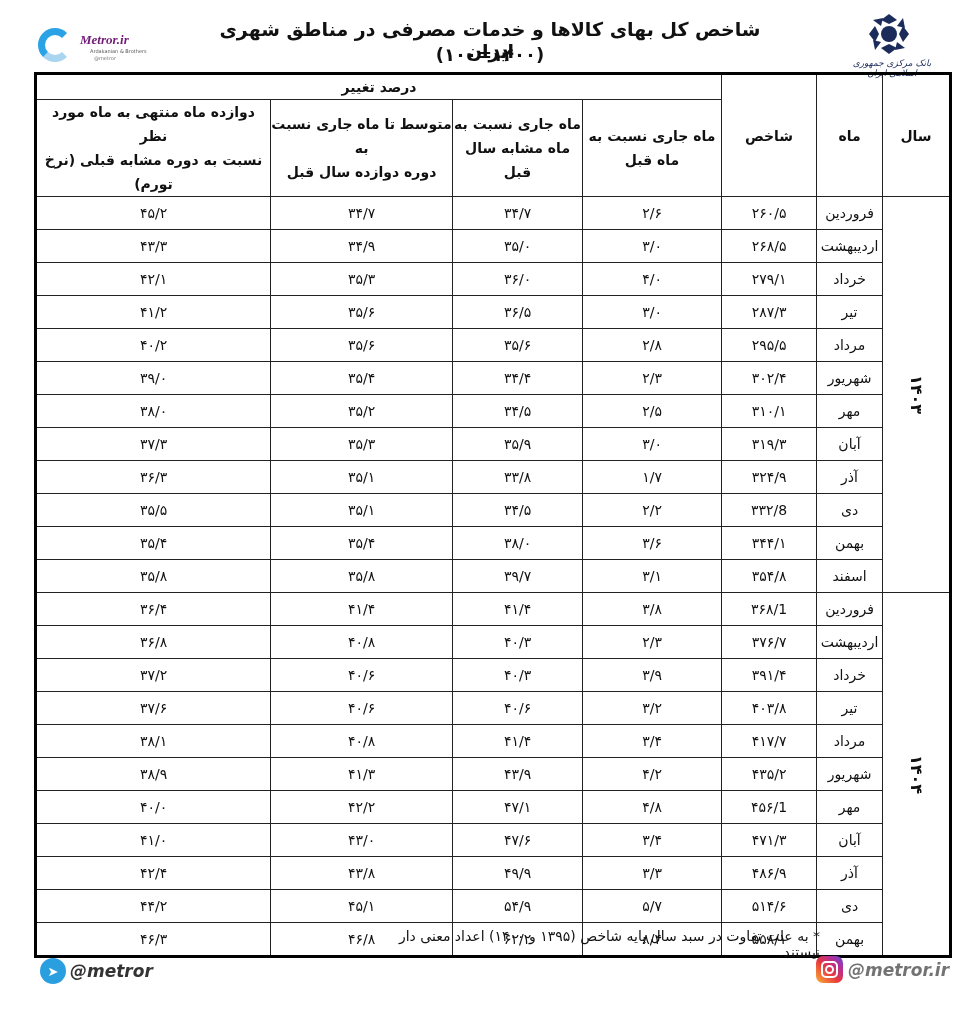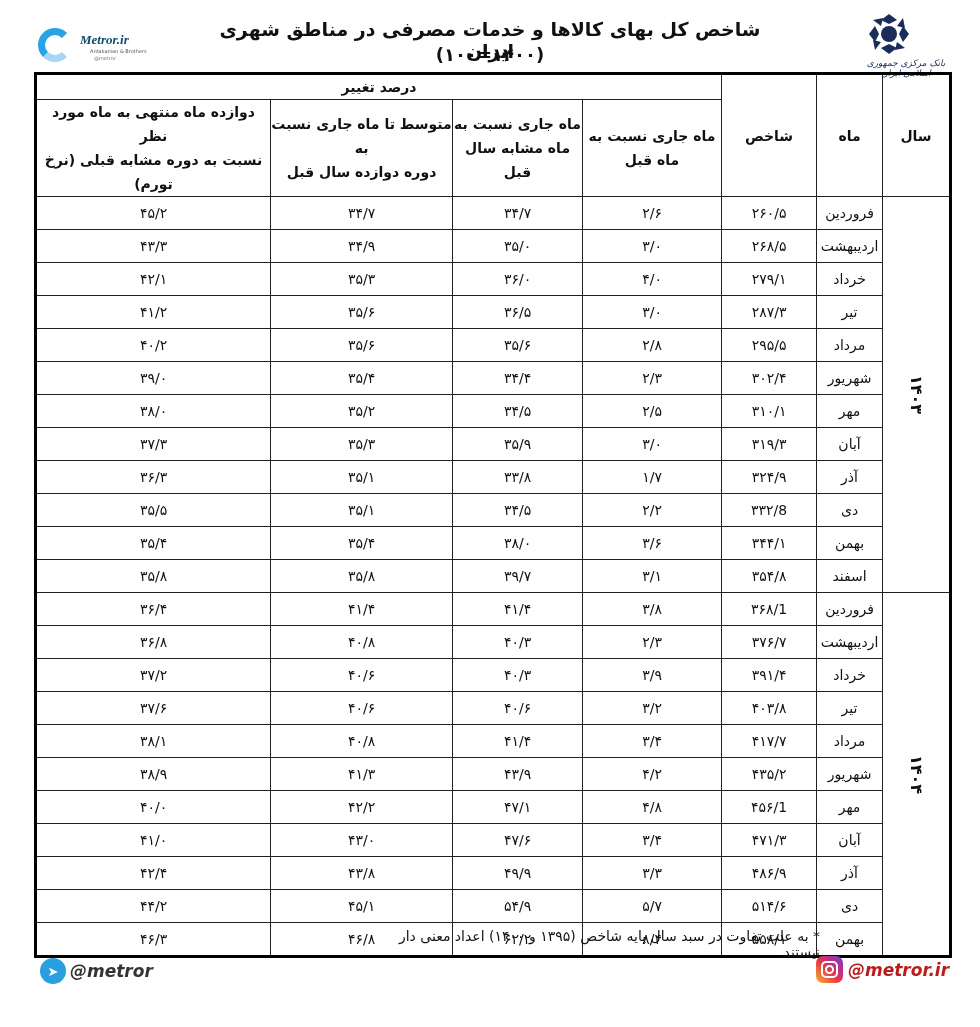--- a/index.html
+++ b/index.html
@@ -9,27 +9,27 @@
   .title { position:absolute; left:200px; width:580px; text-align:center;
            font-weight:bold; color:#111; direction:rtl; }
   .title.l1 { top:18px; font-size:19px; }
   .title.l2 { top:44px; font-size:18px; }
 
   .logo-left { position:absolute; left:34px; top:24px; width:140px; height:44px; }
   .logo-left .arc { position:absolute; left:4px; top:4px; width:34px; height:34px;
            border-radius:50%; border:7px solid #2aa3e6; border-right-color:transparent;
            border-bottom-color:#a9d5f0; box-sizing:border-box; }
   .logo-left .name { position:absolute; left:46px; top:8px; font-size:13px; font-weight:bold;
-           font-style:italic; color:#0c4a6e; font-family:"Liberation Serif", serif; }
+           font-style:italic; color:#701a75; font-family:"Liberation Serif", serif; }
   .logo-left .sub { position:absolute; left:56px; top:24px; font-size:5px; color:#555; }
   .logo-left .sub2 { position:absolute; left:60px; top:31px; font-size:5px; color:#777; }
 
   .logo-right { position:absolute; left:842px; top:8px; width:100px; height:62px; }
   .logo-right .emblem { position:absolute; left:25px; top:4px; width:44px; height:44px; }
-  .logo-right .caption { position:absolute; left:14px; top:50px; width:100px; font-size:9px;
+  .logo-right .caption { position:absolute; left:0; top:50px; width:100px; font-size:9px;
            color:#1c2c5a; text-align:center; direction:rtl; font-style:italic; }
 
   table.main { position:absolute; left:34px; top:72px; width:915px;
            border-collapse:collapse; direction:rtl; table-layout:fixed; }
   table.main td, table.main th { border:1px solid #222; text-align:center; padding:0;
            font-size:14px; }
   table.main { border:3px solid #000; }
   th { font-weight:bold; font-size:13px; line-height:24px;margin-top:28px; }
   th.big { font-size:14px; }
   .hdr-bottom th { border-bottom:4px solid #000; }
@@ -46,21 +46,21 @@
             color:#fff; font-size:13px; display:flex; align-items:center; justify-content:center; }
   .tg .h { margin-left:4px; font-size:17px; font-weight:bold; font-style:italic; color:#333; }
   .ig { position:absolute; left:816px; top:956px; display:flex; align-items:center; }
   .ig .ic { width:27px; height:27px; border-radius:7px;
             background:linear-gradient(45deg,#f9b233 0%,#e9383f 45%,#b22d9b 75%,#5b4ecf 100%);
             position:relative; }
   .ig .ic::before { content:""; position:absolute; left:5px; top:5px; width:13px; height:13px;
             border:2px solid #fff; border-radius:5px; }
   .ig .ic::after { content:""; position:absolute; left:9px; top:9px; width:5px; height:5px;
             border:2px solid #fff; border-radius:50%; }
-  .ig .h { margin-left:5px; font-size:17px; font-weight:bold; font-style:italic; color:#b91c1c; }
+  .ig .h { margin-left:5px; font-size:17px; font-weight:bold; font-style:italic; color:#737373; }
 </style>
 </head>
 <body>
 
 <div class="logo-left">
   <div class="arc"></div>
   <div class="name">Metror.ir</div>
   <div class="sub">Ardakanian &amp; Brothers</div>
   <div class="sub2">@metror</div>
 </div>

